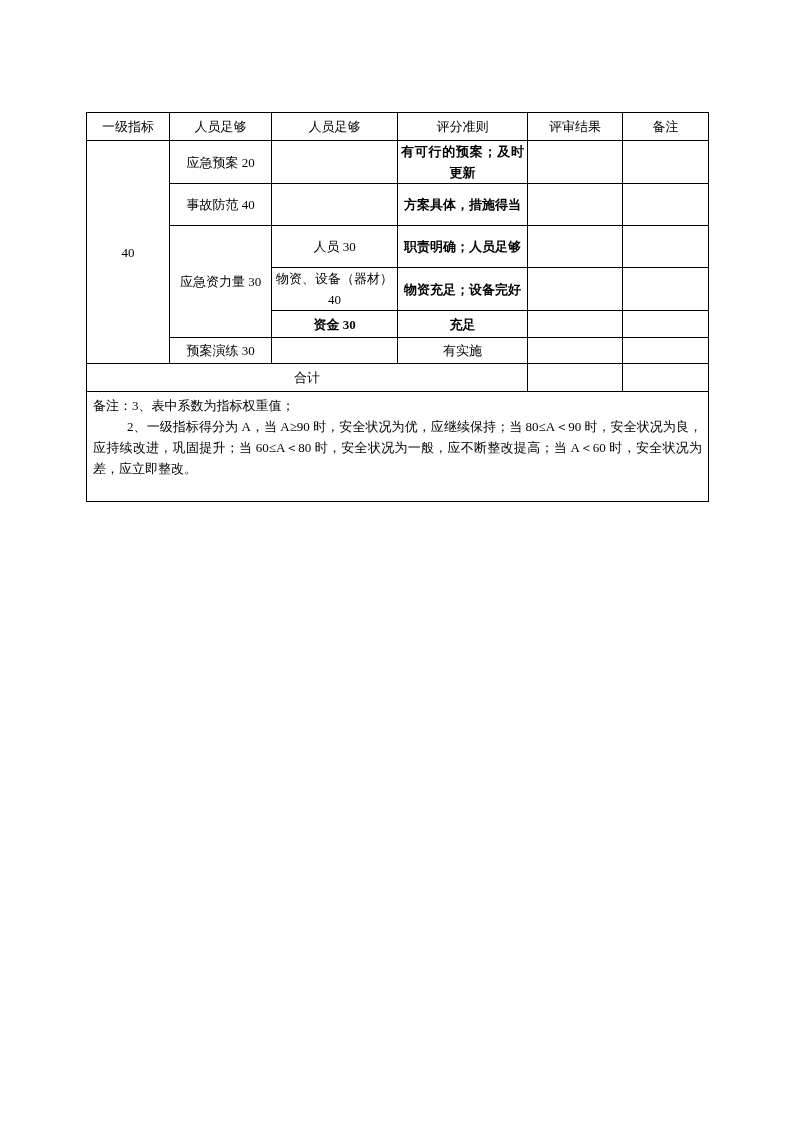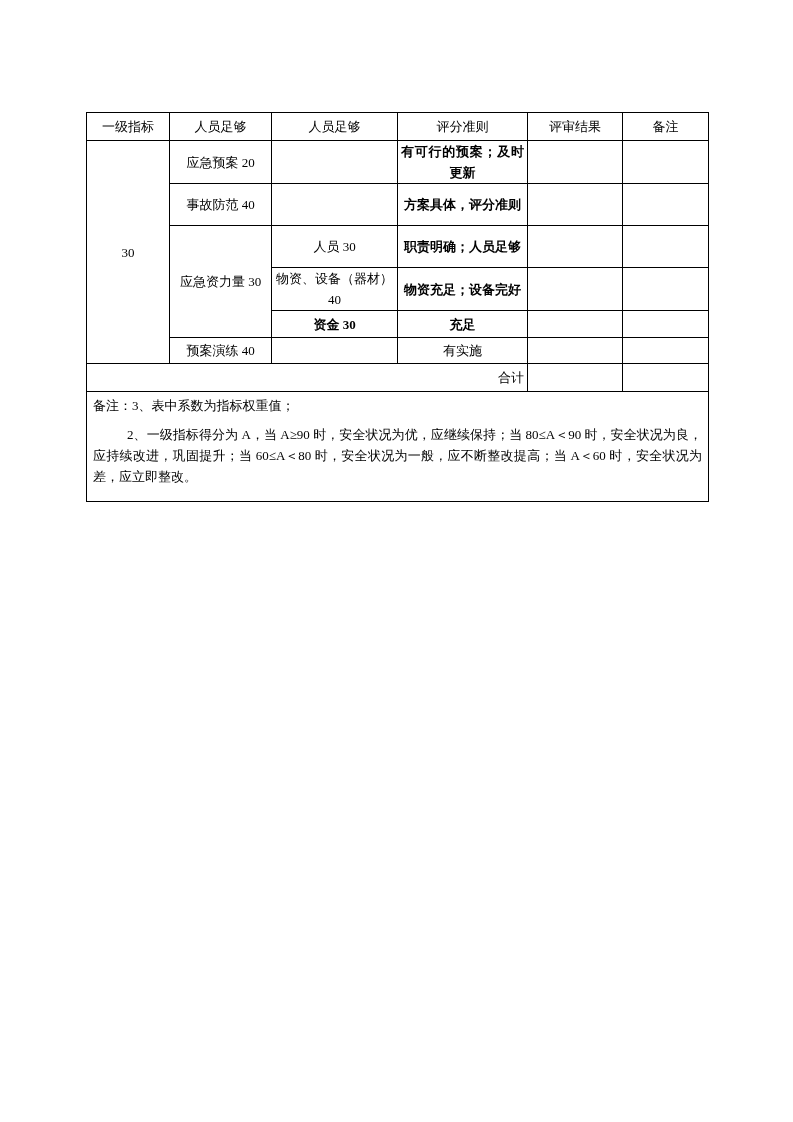--- a/index.html
+++ b/index.html
@@ -12,21 +12,21 @@
   table.grid td {
     border: 1px solid #000; text-align: center; vertical-align: middle;
     padding: 0 3px; line-height: 21px;
   }
   td.top { vertical-align: top; padding-top: 2px; }
   .hdr td { height: 27px; }
   tr.r1 td, tr.r2 td, tr.r3 td { height: 41px; }
   tr.r4 td { height: 42px; }
   tr.r5 td { height: 26px; font-weight: bold; }
   tr.r6 td { height: 25px; }
-  tr.total td { height: 27px; text-align: right; }
+  tr.total td { height: 27px; }
   td.notes { text-align: left !important; vertical-align: top !important; height: 103px; padding: 3px 6px !important; line-height: 21px; }
   .note-indent { padding-left: 34px; }
   .crit { display: block; text-align: justify; text-align-last: center; font-weight: bold; }
 </style>
 </head>
 <body>
 
 <div class="page">
   <table class="grid">
     <colgroup>
@@ -40,34 +40,34 @@
     <tbody>
         <tr class="hdr">
       <td>一级指标</td>
       <td>人员足够</td>
       <td>人员足够</td>
       <td>评分准则</td>
       <td>评审结果</td>
       <td>备注</td>
     </tr>
     <tr class="r1">
-      <td class="top" rowspan="6">30</td>
+      <td class="top" rowspan="6">40</td>
       <td>应急预案 20</td>
       <td></td>
       <td>
             <span class="crit">有可行的预案；及时更新</span>
           </td>
       <td></td>
       <td></td>
     </tr>
     <tr class="r2">
       <td>事故防范 40</td>
       <td></td>
       <td>
-            <span class="crit">方案具体，评分准则</span>
+            <span class="crit">方案具体，措施得当</span>
           </td>
       <td></td>
       <td></td>
     </tr>
     <tr class="r3">
       <td rowspan="3">应急资力量 30</td>
       <td>人员 30</td>
       <td>
             <span class="crit">职责明确；人员足够</span>
           </td>
@@ -82,34 +82,34 @@
       <td></td>
       <td></td>
     </tr>
     <tr class="r5">
       <td>资金 30</td>
       <td>充足</td>
       <td></td>
       <td></td>
     </tr>
     <tr class="r6">
-      <td>预案演练 40</td>
+      <td>预案演练 30</td>
       <td></td>
       <td>有实施</td>
       <td></td>
       <td></td>
     </tr>
     <tr class="total">
       <td colspan="4">合计</td>
       <td></td>
       <td></td>
     </tr>
     <tr>
       <td colspan="6" class="notes">
         <div>备注：3、表中系数为指标权重值；</div>
-        <div class="note-indent" style="text-indent:0; padding-left:0;margin-top:8px;">
+        <div class="note-indent" style="text-indent:0; padding-left:0;">
           <div style="text-indent:34px; text-align: justify;">2、一级指标得分为 A，当 A≥90 时，安全状况为优，应继续保持；当 80≤A＜90 时，安全状况为良，应持续改进，巩固提升；当 60≤A＜80 时，安全状况为一般，应不断整改提高；当 A＜60 时，安全状况为差，应立即整改。</div>
         </div>
       </td>
     </tr>
   </tbody>
     </table>
 </div>
 
 </body></html>

